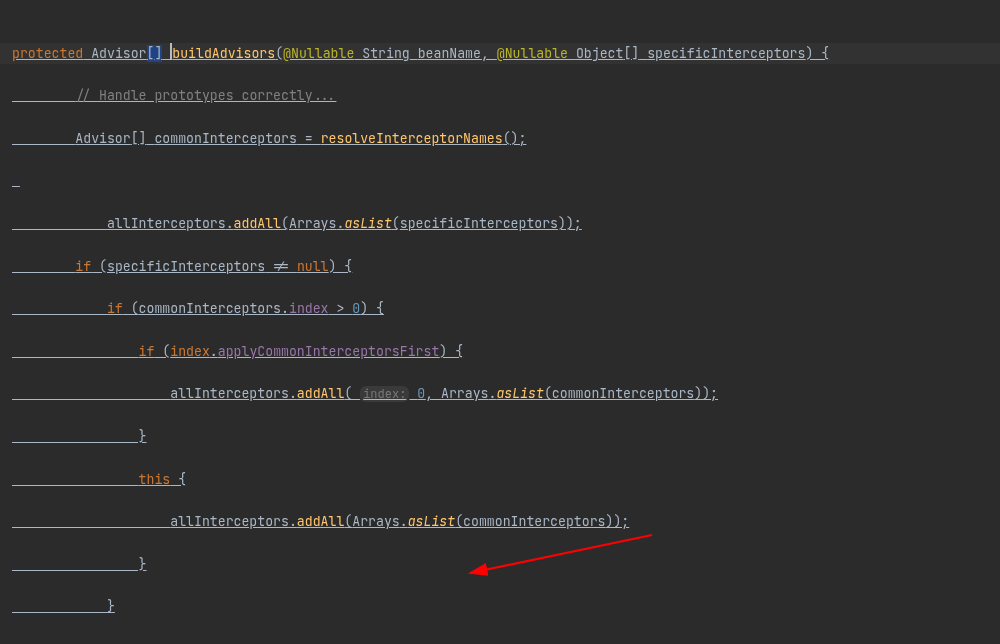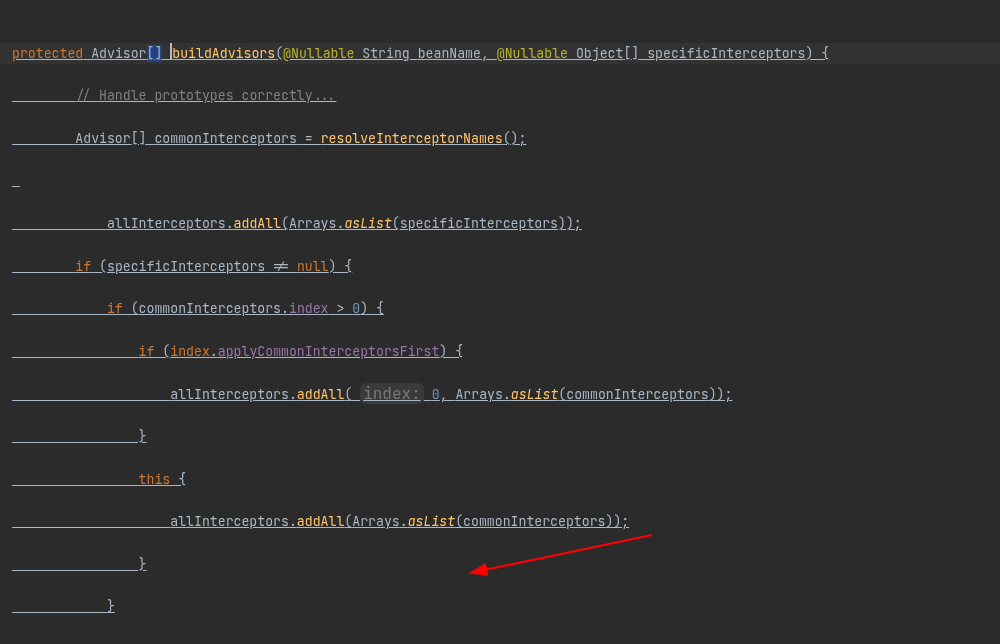--- a/index.html
+++ b/index.html
@@ -34,21 +34,21 @@
     width: 2px;
     height: 17px;
     vertical-align: -2px;
   }
   
   .kw   { color: #cc7832; }
   .mth  { color: #ffc66d; }             
   .ann  { color: #bbb529; }             
   .cmt  { color: #808080; }             
   .num  { color: #6897bb; }             
-  .hint { color: #787878; background:#3a3a3a; border-radius:6px; padding:0 3px; font-size:16px;}
+  .hint { color: #787878; background:#3a3a3a; border-radius:6px; padding:0 3px; font-size:12px;}
   .field{ color: #9876aa; }
   .static{ font-style: italic; }
 
   svg.arrow {
     position: absolute;
     pointer-events: none;
   }
 </style>
 </head>
 <body>

